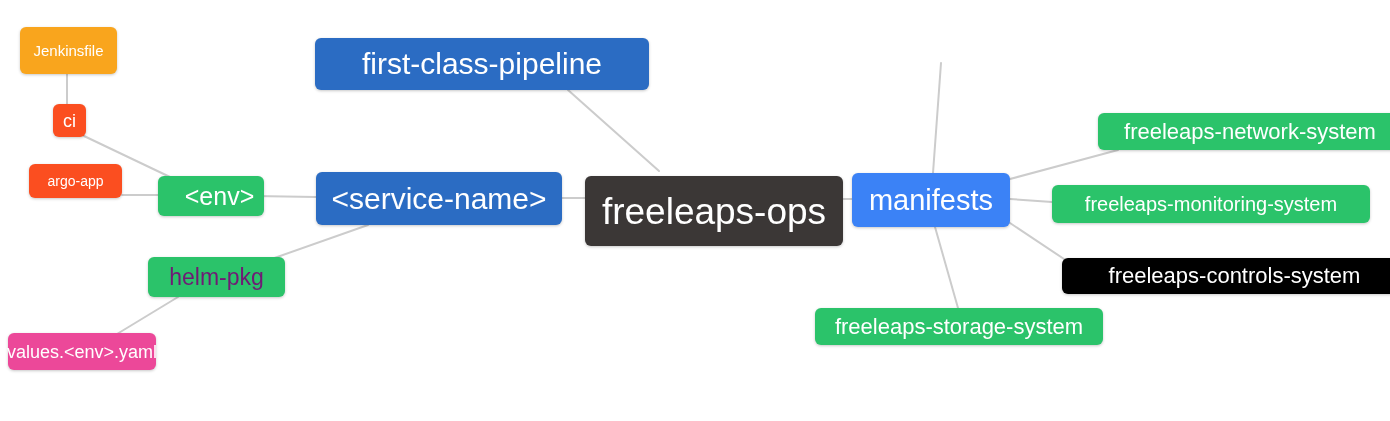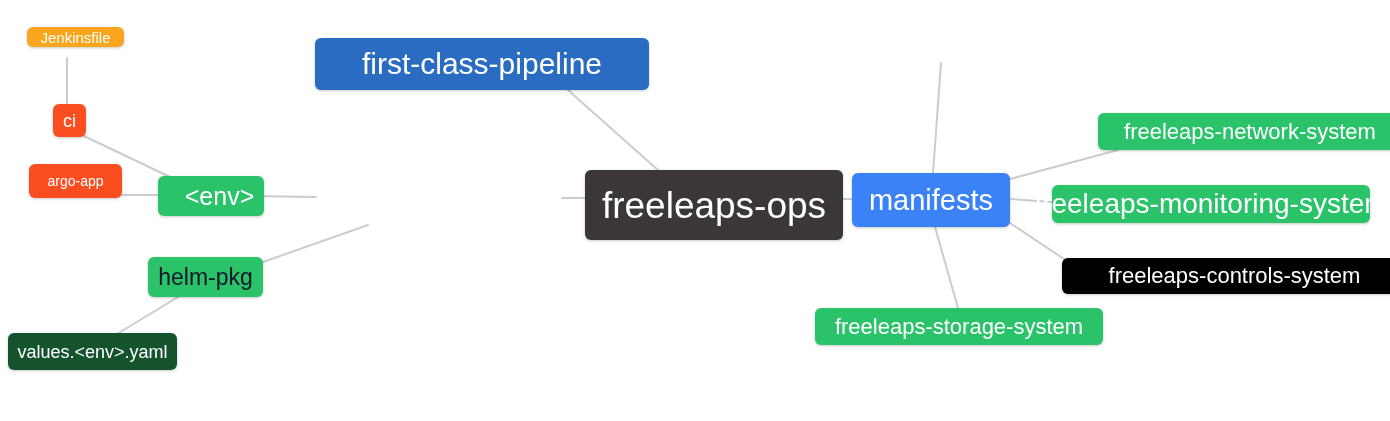--- a/index.html
+++ b/index.html
@@ -57,27 +57,28 @@
       <line x1="568" y1="90" x2="659" y2="171" stroke="#cccccc" stroke-width="2" stroke-linecap="round"></line>
       <line x1="562" y1="198" x2="585" y2="198" stroke="#cccccc" stroke-width="2" stroke-linecap="round"></line>
       <line x1="843" y1="199" x2="852" y2="199" stroke="#cccccc" stroke-width="2" stroke-linecap="round"></line>
       <line x1="941" y1="63" x2="933" y2="173" stroke="#cccccc" stroke-width="2" stroke-linecap="round"></line>
       <line x1="1010" y1="179" x2="1118" y2="150" stroke="#cccccc" stroke-width="2" stroke-linecap="round"></line>
       <line x1="1010" y1="199" x2="1052" y2="202" stroke="#cccccc" stroke-width="2" stroke-linecap="round"></line>
       <line x1="1010" y1="223" x2="1067" y2="261" stroke="#cccccc" stroke-width="2" stroke-linecap="round"></line>
       <line x1="935" y1="227" x2="958" y2="308" stroke="#cccccc" stroke-width="2" stroke-linecap="round"></line>
     </svg>
   <div class="nodes">
-    <div class="node" style="left: 27px; top: 27px; width: 97px; height: 20px; font-size: 15px; background: rgb(249, 165, 29); color: rgb(255, 255, 255);">Jenkinsfile</div>
+    <div class="node" style="left: 20px; top: 27px; width: 97px; height: 47px; font-size: 15px; background: rgb(249, 165, 29); color: rgb(255, 255, 255);">Jenkinsfile</div>
     <div class="node" style="left: 53px; top: 104px; width: 33px; height: 33px; font-size: 18px; background: rgb(251, 78, 32); color: rgb(255, 255, 255);">ci</div>
     <div class="node" style="left: 29px; top: 164px; width: 93px; height: 34px; font-size: 14px; background: rgb(251, 78, 32); color: rgb(255, 255, 255);">argo-app</div>
     <div class="node" style="left: 158px; top: 176px; width: 89px; height: 40px; font-size: 25px; background: rgb(43, 195, 106); color: rgb(255, 255, 255); padding-left: 17px;">&lt;env&gt;</div>
-    <div class="node" style="left: 148px; top: 257px; width: 115px; height: 40px; font-size: 23px; background: rgb(43, 195, 106); color: #0f172a;">helm-pkg</div>
-    <div class="node" style="left: 8px; top: 333px; width: 169px; height: 37px; font-size: 18px; background: #14532d; color: rgb(255, 255, 255);">values.&lt;env&gt;.yaml</div>
+    <div class="node" style="left: 148px; top: 257px; width: 137px; height: 40px; font-size: 23px; background: rgb(43, 195, 106); color: #701a75;">helm-pkg</div>
+    <div class="node" style="left: 8px; top: 333px; width: 148px; height: 37px; font-size: 18px; background: #ec4899; color: rgb(255, 255, 255);">values.&lt;env&gt;.yaml</div>
     <div class="node" style="left: 315px; top: 38px; width: 334px; height: 52px; font-size: 30px; background: rgb(43, 108, 195); color: rgb(255, 255, 255);">first-class-pipeline</div>
-    <div class="node" style="left: 585px; top: 170px; width: 258px; height: 70px; font-size: 37px; background: rgb(59, 55, 54); color: rgb(255, 255, 255);">freeleaps-ops</div>
+    <div class="node" style="left: 316px; top: 172px; width: 246px; height: 53px; font-size: 30px; background: rgb(43, 108, 195); color: rgb(255, 255, 255);">&lt;service-name&gt;</div>
+    <div class="node" style="left: 585px; top: 176px; width: 258px; height: 70px; font-size: 37px; background: rgb(59, 55, 54); color: rgb(255, 255, 255);">freeleaps-ops</div>
     <div class="node" style="left: 852px; top: 173px; width: 158px; height: 54px; font-size: 29px; background: #3b82f6; color: rgb(255, 255, 255);">manifests</div>
     <div class="node" style="left: 1053px; top: 113px; width: 304px; height: 37px; font-size: 22px; background: rgb(43, 195, 106); color: rgb(255, 255, 255); margin-left: 45px;">freeleaps-network-system</div>
-    <div class="node" style="left: 1052px; top: 185px; width: 318px; height: 38px; font-size: 28px; background: rgb(43, 195, 106); color: rgb(255, 255, 255);">freeleaps-monitoring-system</div>
+    <div class="node" style="left: 1052px; top: 185px; width: 318px; height: 38px; font-size: 20px; background: rgb(43, 195, 106); color: rgb(255, 255, 255);">freeleaps-monitoring-system</div>
     <div class="node" style="left: 1062px; top: 258px; width: 345px; height: 36px; font-size: 22px; background: #000000; color: rgb(255, 255, 255);">freeleaps-controls-system</div>
     <div class="node" style="left: 815px; top: 308px; width: 288px; height: 37px; font-size: 22px; background: rgb(43, 195, 106); color: rgb(255, 255, 255);">freeleaps-storage-system</div>
   </div>
 </div>
 
 </body></html>

